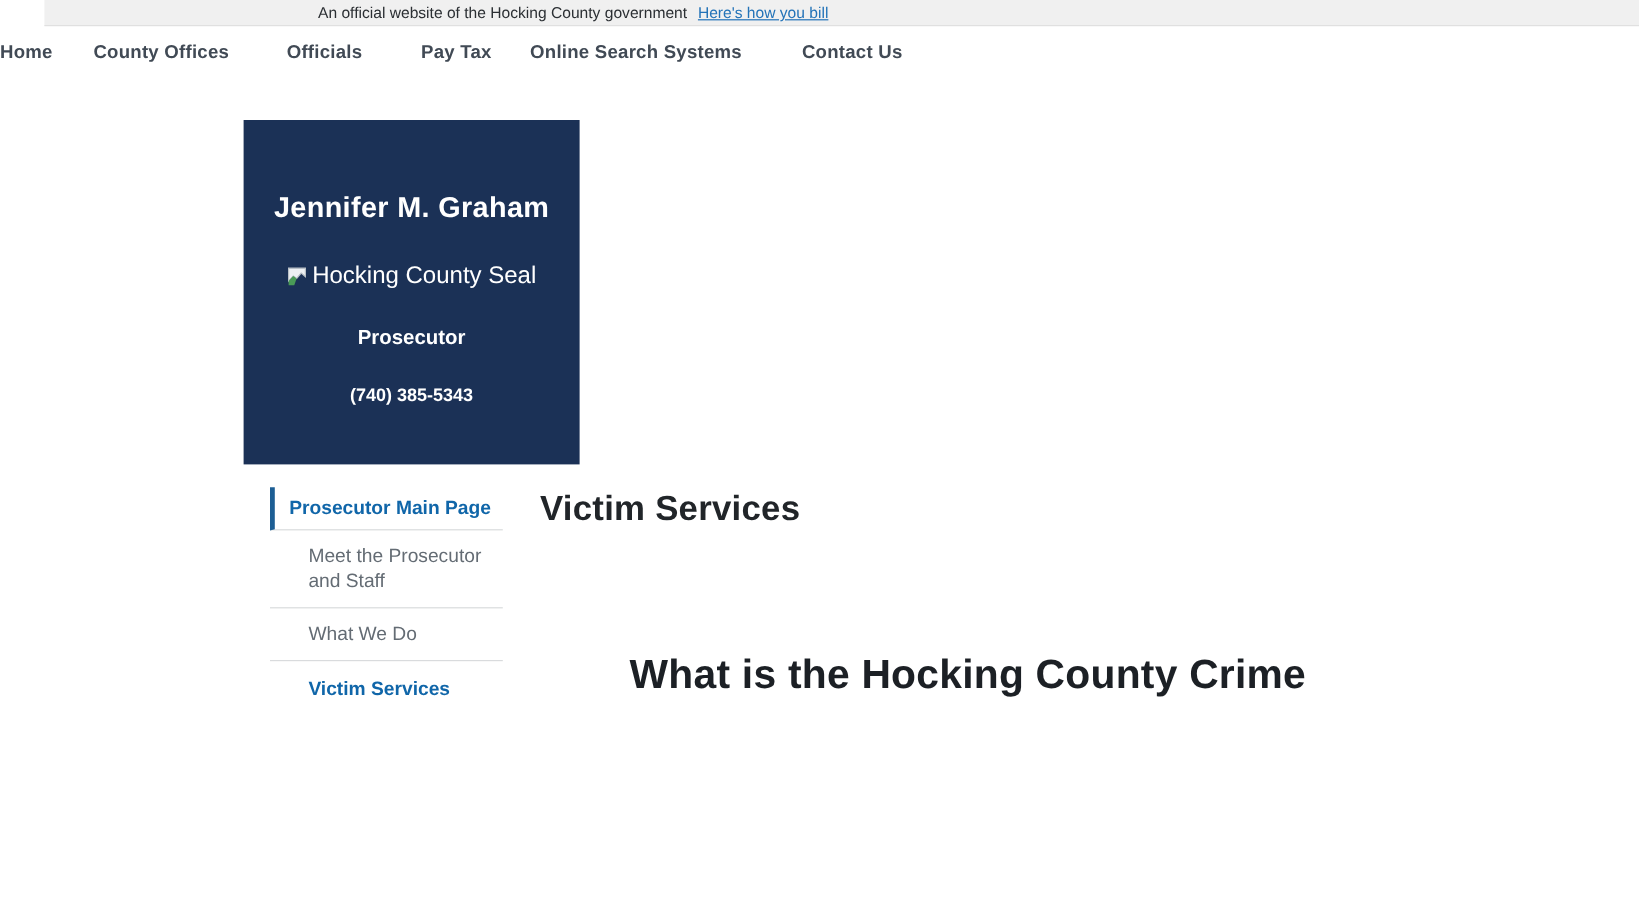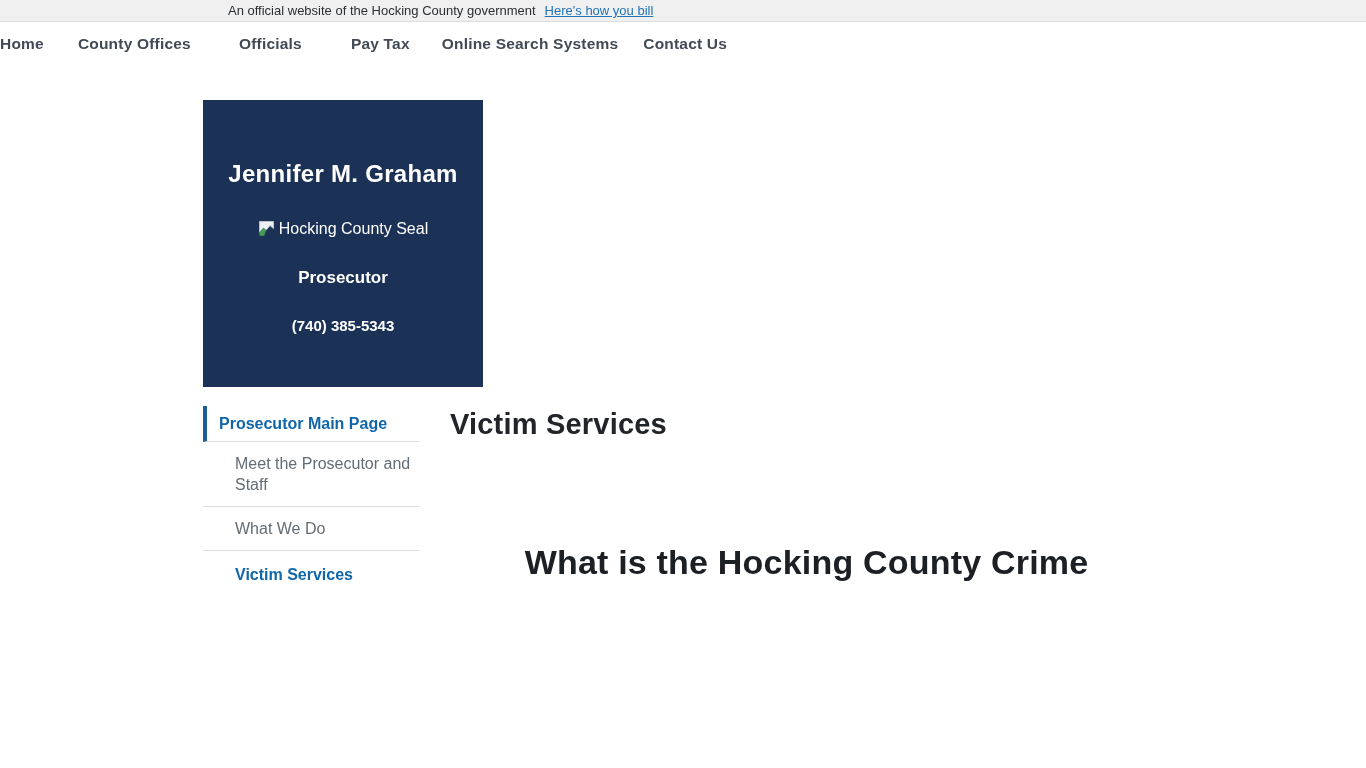--- a/index.html
+++ b/index.html
@@ -19,66 +19,67 @@
     width:1366px;height:768px;overflow:hidden;position:relative;
     background:#ffffff;
     font-family:"Liberation Sans","DejaVu Sans",sans-serif;
   }
   
   .banner{
     height:22px;background:#f0f0f0;border-bottom:1px solid #dcdcdc;
     display:flex;align-items:center;
     font-size:13px;color:#2b2f33;
     padding-left:228px;
+    margin-left:37px;
   }
   .banner-link{
     color:var(--link-blue);text-decoration:underline;margin-left:9px;cursor:pointer;
   }
   
   .topnav{
     height:44px;display:flex;align-items:center;
     background:#fff;
   }
   .nav-item{
     color:var(--nav-gray);font-size:15.5px;font-weight:700;
     letter-spacing:.2px;cursor:pointer;white-space:nowrap;
   }
   .nav-item:nth-child(1){margin-right:34px;}
   .nav-item:nth-child(2){margin-right:48px;}
   .nav-item:nth-child(3){margin-right:49px;}
   .nav-item:nth-child(4){margin-right:32px;}
-  .nav-item:nth-child(5){margin-right:25px;}
+  .nav-item:nth-child(5){margin-right:50px;}
   
   .container{margin-left:203px;width:960px;}
   
   .card{
     width:280px;height:287px;background:var(--navy);
     margin-top:34px;color:#fff;text-align:center;
     display:flex;flex-direction:column;align-items:center;
     padding-top:60px;
   }
   .card-name{font-size:24px;font-weight:700;letter-spacing:.3px;}
   .card-seal{
     margin-top:31px;display:flex;align-items:center;gap:2px;
-    font-size:16px;font-weight:400;
+    font-size:20px;font-weight:400;
   }
   .card-title{margin-top:30px;font-size:17px;font-weight:700;}
   .card-phone{margin-top:29px;font-size:15px;font-weight:700;}
   
   .notice{
     margin-top:117px;width:930px;
     color:var(--notice-red);font-weight:700;font-size:19px;line-height:22.5px;
   }
   .notice-line{white-space:pre-wrap;}
   
   .lower{display:flex;margin-top:19px;}
   .menu{width:216px;flex:none;font-size:16px;}
   .menu-item{
     border-bottom:1px solid var(--divider);
-    color:var(--menu-gray);cursor:pointer;line-height:21px;
+    color:var(--menu-gray);cursor:pointer;line-height:21px;margin-left:22px;
   }
   .menu-item.active{
     border-left:4px solid var(--bar-blue);
     padding:7px 0 7px 12px;
     color:var(--active-blue);font-weight:700;
   }
   .menu-item.plain{padding:11px 0 11px 32px;}
   .menu-item.current{
     padding:13px 0 13px 32px;border-bottom:none;
     color:var(--active-blue);font-weight:700;

